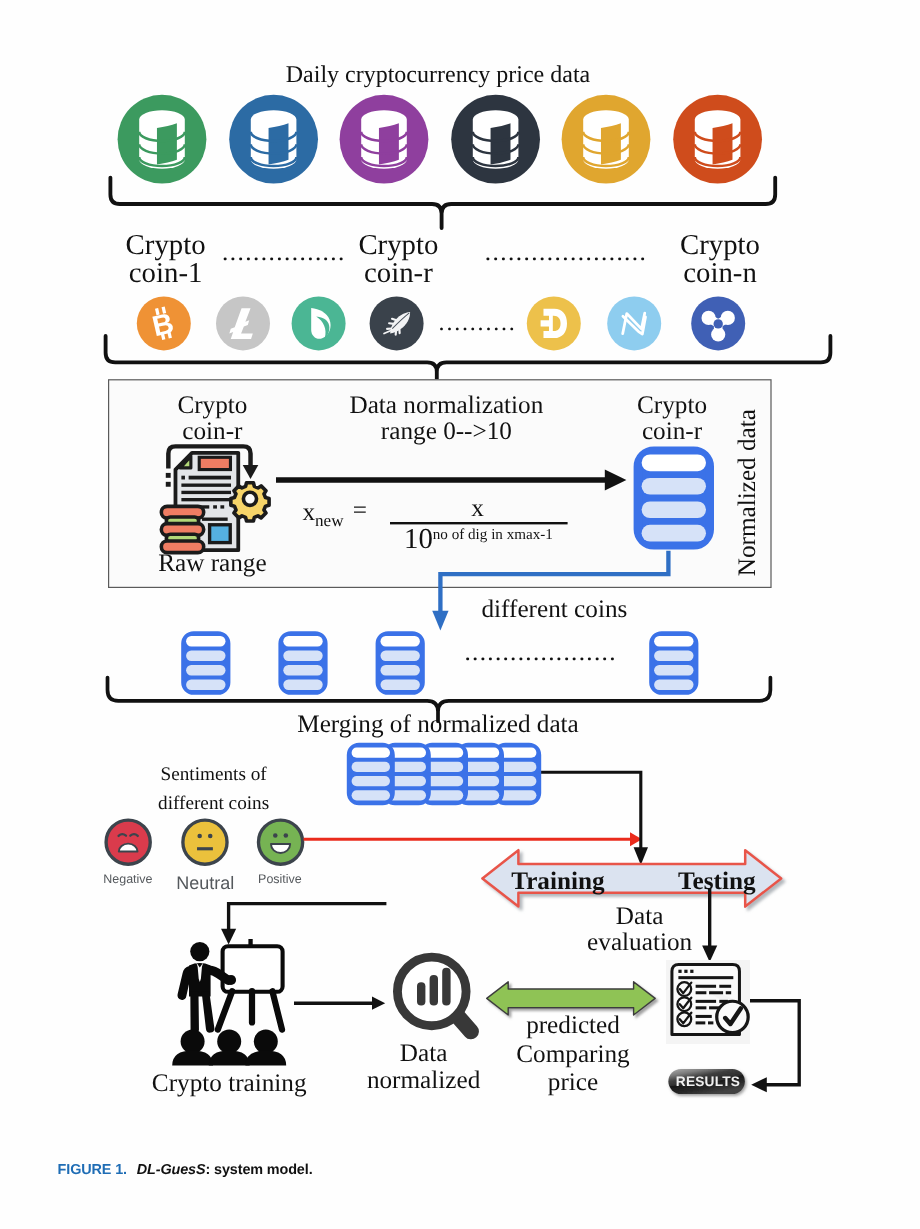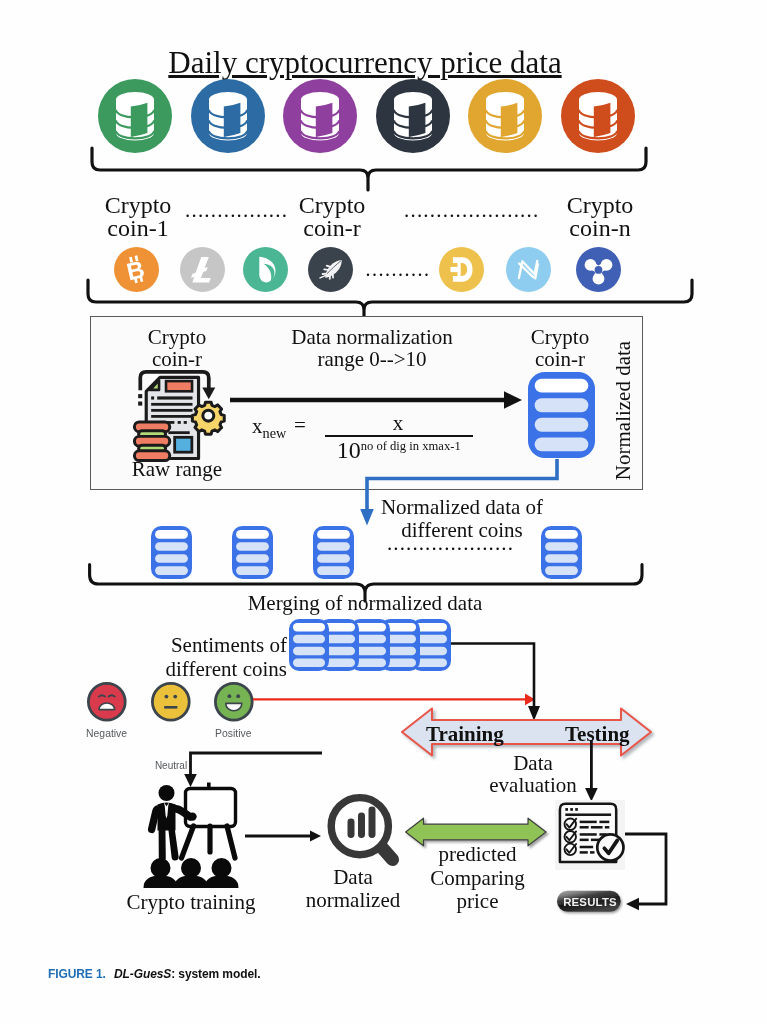--- a/index.html
+++ b/index.html
@@ -3,21 +3,21 @@
 <meta charset="utf-8">
 <style>
   html,body{margin:0;padding:0;}
   body{width:767px;height:1024px;background:#fefefe;font-family:"Liberation Serif",serif;position:relative;overflow:hidden;}
   .fig{position:absolute;left:0;top:0;width:767px;height:1024px;}
   .abs{position:absolute;}
   .ser{font-family:"Liberation Serif",serif;color:#111;}
   .sans{font-family:"Liberation Sans",sans-serif;}
   .ctr{text-align:center;}
   svg{display:block;overflow:visible;}
-  #fig-title{left:0;top:50px;width:730px;font-size:31px;line-height:25px;letter-spacing:0px;text-decoration:underline;}
+  #fig-title{left:0;top:50px;width:730px;font-size:20px;line-height:25px;letter-spacing:0px;}
   .lbl2{font-size:24px;line-height:23px;}
   .dots{font-size:24px;letter-spacing:1.5px;color:#111;}
   #caption{left:48px;top:967px;font-size:12px;font-weight:bold;color:#111;letter-spacing:-0.1px;}
   #caption [data-name="caption-model-name"]{margin-left:5px;}
   #caption [data-name="caption-label"]{color:#1f6db5;}
   #caption [data-name="caption-model-name"]{font-style:italic;}
 </style>
 </head>
 <body>
 
@@ -248,21 +248,20 @@
         </svg>
       </div>
     </div>
 
   <div class="abs" id="normout" data-name="normalized-output-row">
       <svg class="abs" data-name="normalized-flow-arrow" width="210" height="80" style="left:360px;top:455px;">
         <path d="M197,4 L197,23.5 L7,23.5 L7,56" fill="none" stroke="#2f6fc4" stroke-width="3.6"></path>
         <path d="M0.2,54 L7,70.5 L13.8,54 Z" fill="#2f6fc4"></path>
       </svg>
       <div class="abs ser" data-name="normalized-output-label" style="left:352px;top:496px;width:220px;font-size:21px;line-height:22.5px;text-align:center;">
-        <div data-name="normalized-output-line1">Normalized data of</div>
         <div data-name="normalized-output-line2">different coins</div>
       </div>
       <div class="abs ctr dots" data-name="dots-separator-4" style="left:353px;top:531px;width:195px;font-size:21px;letter-spacing:1.1px;">....................</div>
       <div class="abs" data-name="normalized-db-1-wrap" style="left:151px;top:526px;">
         <svg data-name="normalized-db-1" width="41" height="53" viewBox="0 0 41 53">
           <rect x="2.1525" y="2.1525" width="36.695" height="48.695" rx="8.200000000000001" ry="8.200000000000001" fill="#3b72e8" stroke="#3b72e8" stroke-width="4.305"></rect>
           <rect x="4.0897499999999996" y="4.0897499999999996" width="32.8205" height="8.622125" rx="4.3110625" ry="4.3110625" fill="#ffffff"></rect>
           <rect x="4.0897499999999996" y="16.155874999999998" width="32.8205" height="8.622125" rx="4.3110625" ry="4.3110625" fill="#d6e2f8"></rect>
           <rect x="4.0897499999999996" y="28.221999999999998" width="32.8205" height="8.622125" rx="4.3110625" ry="4.3110625" fill="#d6e2f8"></rect>
           <rect x="4.0897499999999996" y="40.288125" width="32.8205" height="8.622125" rx="4.3110625" ry="4.3110625" fill="#d6e2f8"></rect>
@@ -340,42 +339,42 @@
       </div>
       <div class="abs" data-name="merged-db-5-wrap" style="left:410.9px;top:619px;z-index:1;">
         <svg data-name="merged-db-5" width="40" height="52" viewBox="0 0 40 52">
           <rect x="2.1" y="2.1" width="35.8" height="47.8" rx="8" ry="8" fill="#3b72e8" stroke="#3b72e8" stroke-width="4.2"></rect>
           <rect x="3.9899999999999998" y="3.9899999999999998" width="32.02" height="8.485" rx="4.2425" ry="4.2425" fill="#ffffff"></rect>
           <rect x="3.9899999999999998" y="15.834999999999999" width="32.02" height="8.485" rx="4.2425" ry="4.2425" fill="#d6e2f8"></rect>
           <rect x="3.9899999999999998" y="27.679999999999996" width="32.02" height="8.485" rx="4.2425" ry="4.2425" fill="#d6e2f8"></rect>
           <rect x="3.9899999999999998" y="39.525" width="32.02" height="8.485" rx="4.2425" ry="4.2425" fill="#d6e2f8"></rect>
         </svg>
       </div>
-      <div class="abs ctr ser" data-name="sentiments-title" style="left:47px;top:634px;width:240px;font-size:21px;line-height:23.5px;text-align:right;">
+      <div class="abs ctr ser" data-name="sentiments-title" style="left:58px;top:634px;width:240px;font-size:16px;line-height:23.5px;">
         <div data-name="sentiments-title-line1">Sentiments of</div>
         <div data-name="sentiments-title-line2">different coins</div>
       </div>
       <svg class="abs" data-name="sentiment-negative-icon" width="43.599999999999994" height="43.599999999999994" style="left:84.8px;top:680.2px;">
         <g transform="translate(21.799999999999997,21.799999999999997)">
           <circle cx="0" cy="0" r="18.4" fill="#da3b4c" stroke="#3c444c" stroke-width="2.8"></circle>
           <path d="M-8.0,-5.2 q3.0,-2.8 6.2,-0.2" fill="none" stroke="#3c444c" stroke-width="1.9" stroke-linecap="round"></path>
           <path d="M1.8,-5.4 q3.2,-2.6 6.2,0.2" fill="none" stroke="#3c444c" stroke-width="1.9" stroke-linecap="round"></path>
           <path d="M-7.8,7.8 a7.8,6.6 0 0 1 15.6,0 Z" fill="#fff" stroke="#3c444c" stroke-width="1.6" stroke-linejoin="round"></path>
         </g>
       </svg>
       <div class="abs ctr sans" data-name="sentiment-negative-label" style="left:61.599999999999994px;top:728px;width:90px;font-size:10.4px;color:#55595d;">Negative</div>
       <svg class="abs" data-name="sentiment-neutral-icon" width="43.599999999999994" height="43.599999999999994" style="left:149.2px;top:680.2px;">
         <g transform="translate(21.799999999999997,21.799999999999997)">
           <circle cx="0" cy="0" r="18.4" fill="#ebc13c" stroke="#3c444c" stroke-width="2.8"></circle>
           <circle cx="-4.4" cy="-5.2" r="1.9" fill="#3c444c"></circle>
           <circle cx="4.4" cy="-5.2" r="1.9" fill="#3c444c"></circle>
           <rect x="-6.6" y="4.2" width="13.2" height="2.6" fill="#3c444c"></rect>
         </g>
       </svg>
-      <div class="abs ctr sans" data-name="sentiment-neutral-label" style="left:126px;top:760px;width:90px;font-size:10px;color:#55595d;">Neutral</div>
+      <div class="abs ctr sans" data-name="sentiment-neutral-label" style="left:126px;top:728px;width:90px;font-size:15px;color:#55595d;">Neutral</div>
       <svg class="abs" data-name="sentiment-positive-icon" width="43.599999999999994" height="43.599999999999994" style="left:211.5px;top:680.2px;">
         <g transform="translate(21.799999999999997,21.799999999999997)">
           <circle cx="0" cy="0" r="18.4" fill="#76b353" stroke="#3c444c" stroke-width="2.8"></circle>
           <circle cx="-4.4" cy="-5.6" r="1.9" fill="#3c444c"></circle>
           <circle cx="4.4" cy="-5.6" r="1.9" fill="#3c444c"></circle>
           <path d="M-8.0,1.6 a8.0,7.4 0 0 0 16.0,0 Z" fill="#fff" stroke="#3c444c" stroke-width="1.6" stroke-linejoin="round"></path>
         </g>
       </svg>
       <div class="abs ctr sans" data-name="sentiment-positive-label" style="left:188.3px;top:728px;width:90px;font-size:10.4px;color:#55595d;">Positive</div>
       <svg class="abs" data-name="sentiment-flow-arrow" width="290" height="16" style="left:253px;top:692px;">

